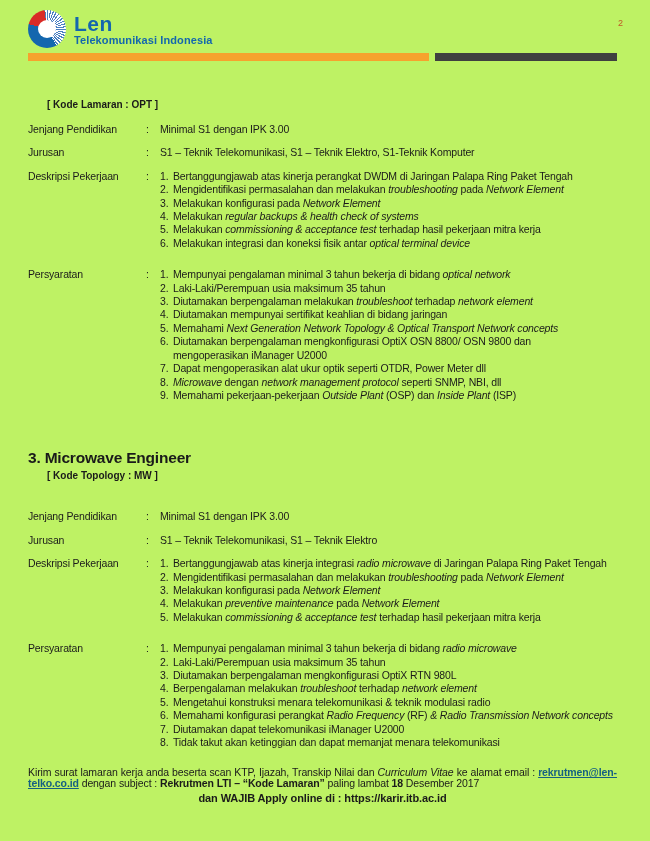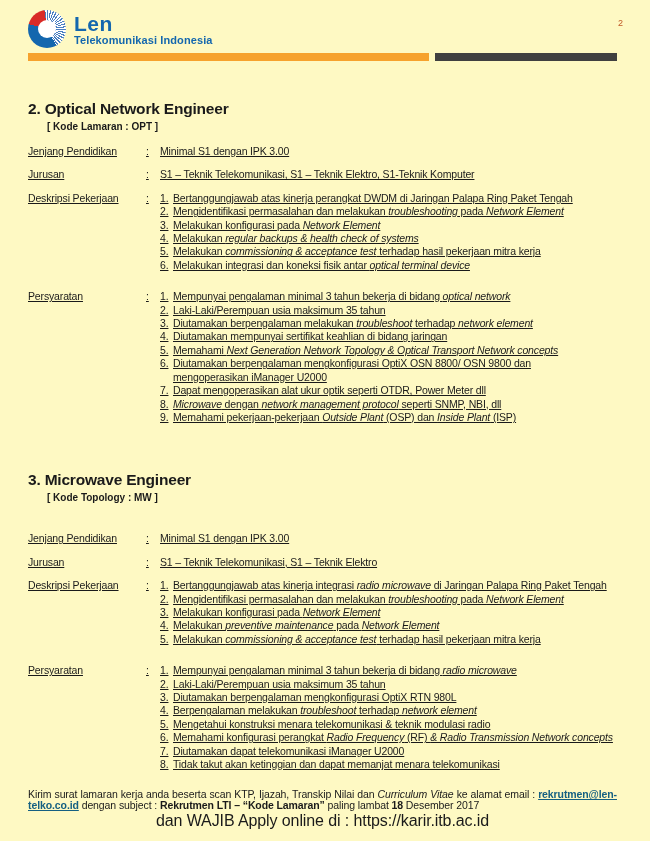--- a/index.html
+++ b/index.html
@@ -2,21 +2,21 @@
 <html style="--orange: #f6a22d; --dark: #404040; --logo-blue: #1467ae; --logo-red: #d92b27; --link: #156082; --pagenum: #c05a28;"><head>
 <meta charset="utf-8">
 <style>
   * { margin:0; padding:0; box-sizing:border-box; }
   html,body { background:#ffffff; }
   body { font-family:"Liberation Sans", sans-serif; color:#1a1a1a; }
 
   .page {
     position:relative;
     width:650px; height:841px;
-    background:#fef9c3;
+    background:#bef264;
     padding:8px 33px 0 28px;
     overflow:hidden;
   }
 
   
   .logo { display:flex; align-items:flex-start; height:45px; }
   .ring {
     width:38px; height:38px; border-radius:50%; position:relative; margin-top:2px;
     background:
       conic-gradient(from 0deg,
@@ -39,37 +39,37 @@
   .section { margin-top:38px; }
   .section.later { margin-top:46px; }
   .section h2 { font-size:15.5px; font-weight:bold; letter-spacing:-0.2px; line-height:19px; }
   .kode { font-size:10px; font-weight:bold; margin:3px 0 0 19px; line-height:12px; }
   .rows { margin-top:12px; }
   .section.later .rows { margin-top:28px; }
 
   .row {
     display:grid; grid-template-columns:118px 14px 1fr;
     margin-bottom:10px;
-    font-size:10.5px; line-height:13.4px; letter-spacing:-0.15px;text-decoration:underline;
+    font-size:10.5px; line-height:13.4px; letter-spacing:-0.15px;
   }
   .row.list { margin-bottom:18px; }
   .row .lab { }
   .row .col { }
   .li { display:flex; }
   .li .num { flex:0 0 13px; }
   .li .txt { flex:1; text-align:justify; white-space:pre-wrap; }
 
   .it { font-style:italic; }
   .bd { font-weight:bold; }
   .lnk { color:var(--link,#156082); font-weight:bold; text-decoration:underline; cursor:pointer; }
 
   
   footer { margin-top:18px; font-size:10.5px; line-height:11px; letter-spacing:-0.1px; }
   .para { text-align:justify; }
-  .line2 { text-align:center; font-weight:normal; font-size:16px; margin-top:4px; }
+  .line2 { text-align:center; font-weight:bold; font-size:11px; margin-top:4px; }
 </style>
 </head>
 <body>
 
 <div class="page">
   <header>
     <div class="logo">
       <div class="ring"></div>
       <div class="logo-text">
         <div class="brand">Len</div>
@@ -78,21 +78,20 @@
     </div>
     <div class="pagenum">2</div>
     <div class="bars">
       <div class="bar orange"></div>
       <div class="bar dark"></div>
     </div>
   </header>
 
   <main>
       <section class="section">
-        <h2>2. Optical Network Engineer</h2>
         <div class="kode">[ Kode Lamaran : OPT ]</div>
         <div class="rows">
           <div class="row">
             <div class="lab">Jenjang Pendidikan</div>
             <div class="col">:</div>
             <div class="content"><span>Minimal S1 dengan IPK 3.00</span></div>
           </div>
           <div class="row">
             <div class="lab">Jurusan</div>
             <div class="col">:</div>

